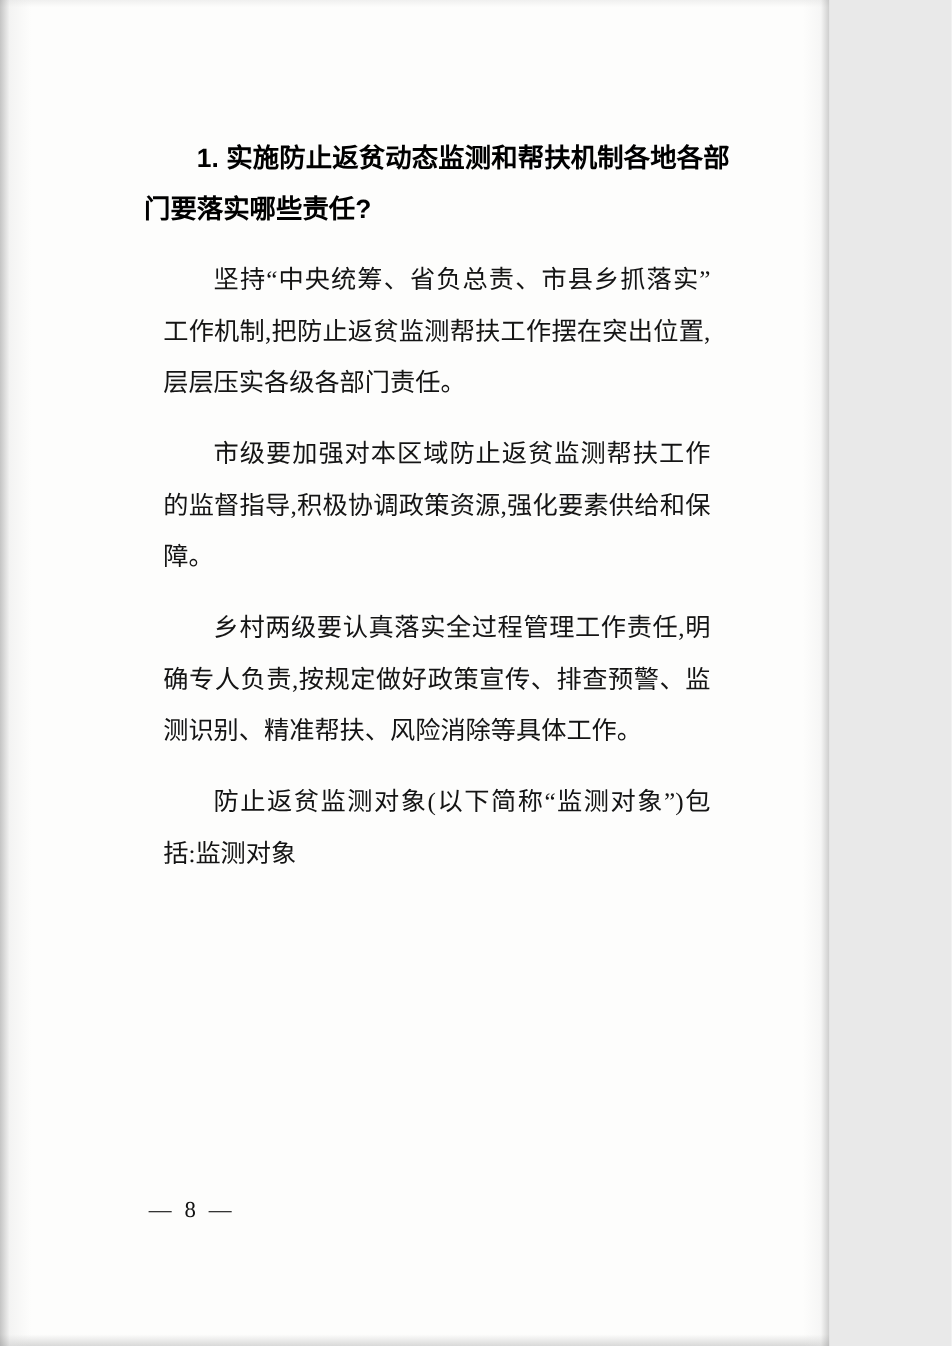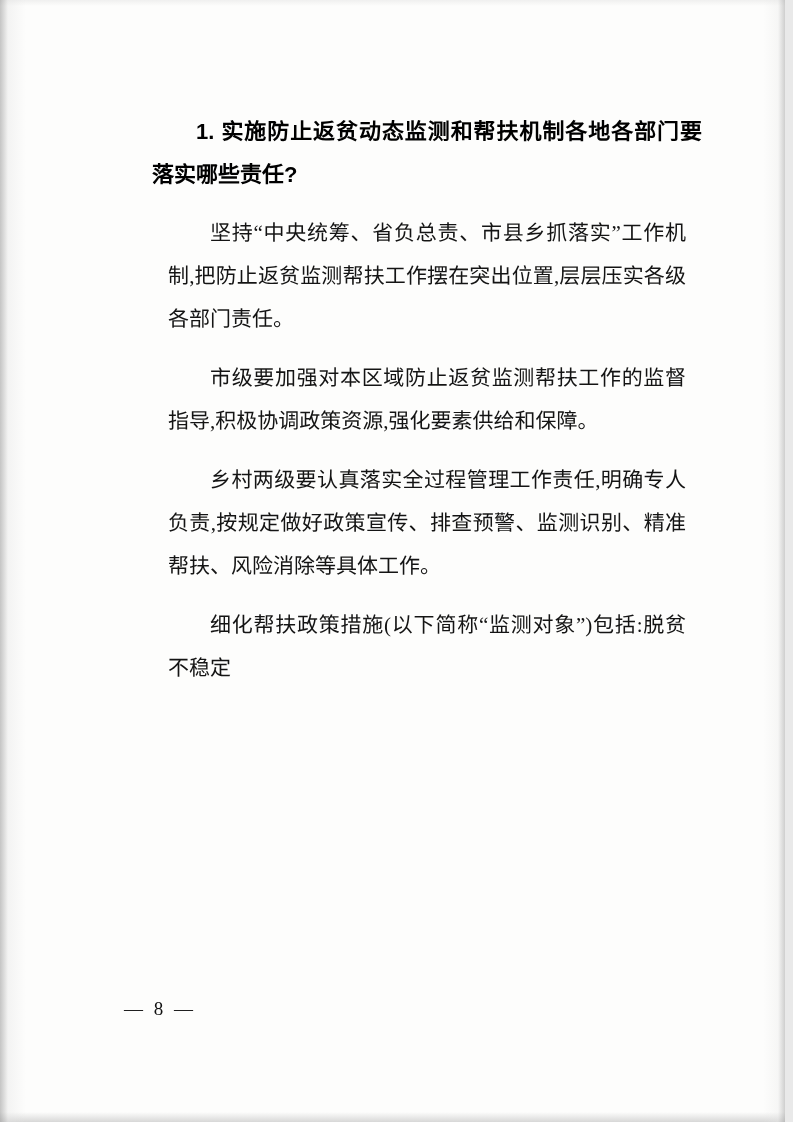--- a/index.html
+++ b/index.html
@@ -8,30 +8,29 @@
   }
   body {
     width: 793px;
     height: 1122px;
     background: #e9e9e9;
     font-family: "Liberation Serif", "DejaVu Serif", serif;
     color: #141414;
   }
   .page {
     position: relative;
-    width: 753px;
+    width: 691px;
     height: 1122px;
     overflow: hidden;
     background-image:
       linear-gradient(90deg, rgba(150,150,150,0.55) 0px, rgba(225,225,225,0.35) 8px, rgba(255,255,255,0) 26px),
       linear-gradient(270deg, rgba(160,160,160,0.50) 0px, rgba(230,230,230,0.30) 7px, rgba(255,255,255,0) 22px),
       linear-gradient(0deg, rgba(170,170,170,0.45) 0px, rgba(255,255,255,0) 10px),
       linear-gradient(180deg, rgba(200,200,200,0.25) 0px, rgba(255,255,255,0) 6px);
     background-color: #fdfdfc;
-    padding-left: 32px;
   }
   .content {
     padding: 110px 83px 0 120px;
     text-align: justify;
   }
   .q {
     font-family: "Liberation Sans", "DejaVu Sans", sans-serif;
     font-weight: 700;
     font-size: 22px;
     line-height: 43px;
@@ -57,16 +56,16 @@
 </style>
 </head>
 <body>
 
 <div class="page">
   <main class="content">
     <h3 class="q">1. 实施防止返贫动态监测和帮扶机制各地各部门要落实哪些责任?</h3>
     <p class="a">坚持“中央统筹、省负总责、市县乡抓落实”工作机制,把防止返贫监测帮扶工作摆在突出位置,层层压实各级各部门责任。</p>
     <p class="a">市级要加强对本区域防止返贫监测帮扶工作的监督指导,积极协调政策资源,强化要素供给和保障。</p>
     <p class="a">乡村两级要认真落实全过程管理工作责任,明确专人负责,按规定做好政策宣传、排查预警、监测识别、精准帮扶、风险消除等具体工作。</p>
-    <p class="a">细化帮扶政策措施(以下简称“监测对象”)包括:脱贫不稳定</p>
+    <p class="a">防止返贫监测对象(以下简称“监测对象”)包括:监测对象</p>
   </main>
   <div class="page-number">— 8 —</div>
 </div>
 
 </body></html>

